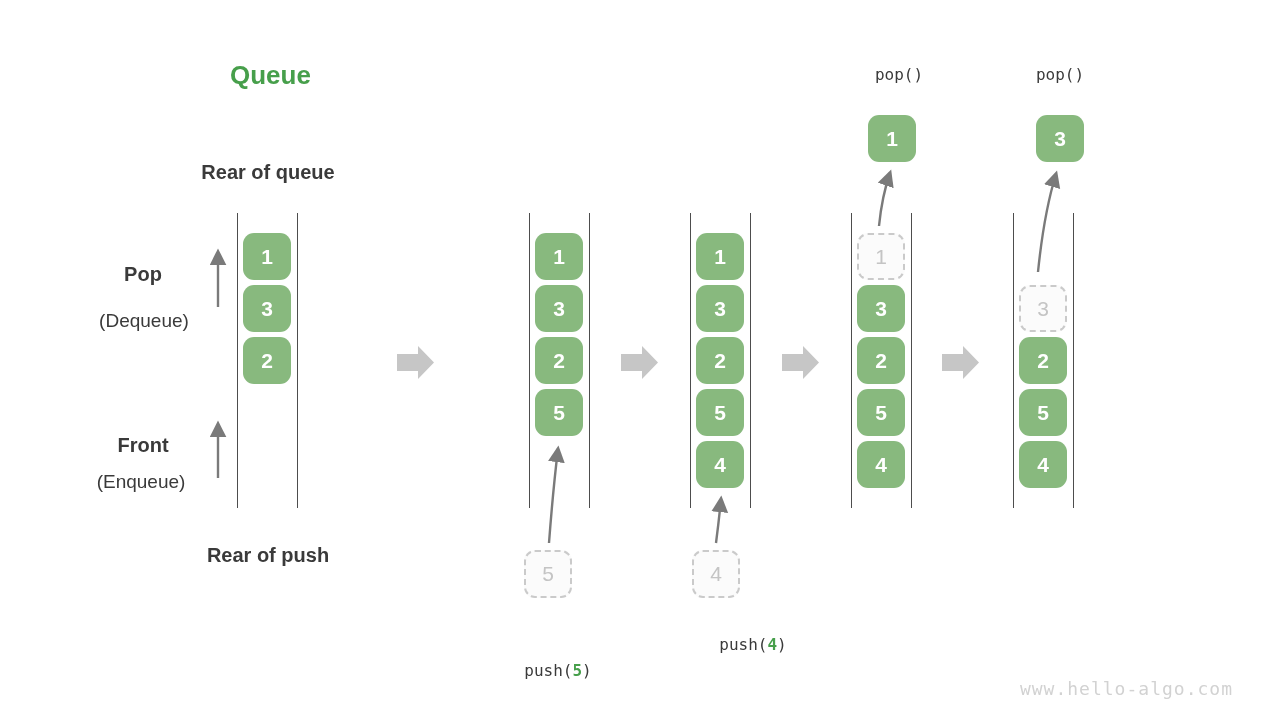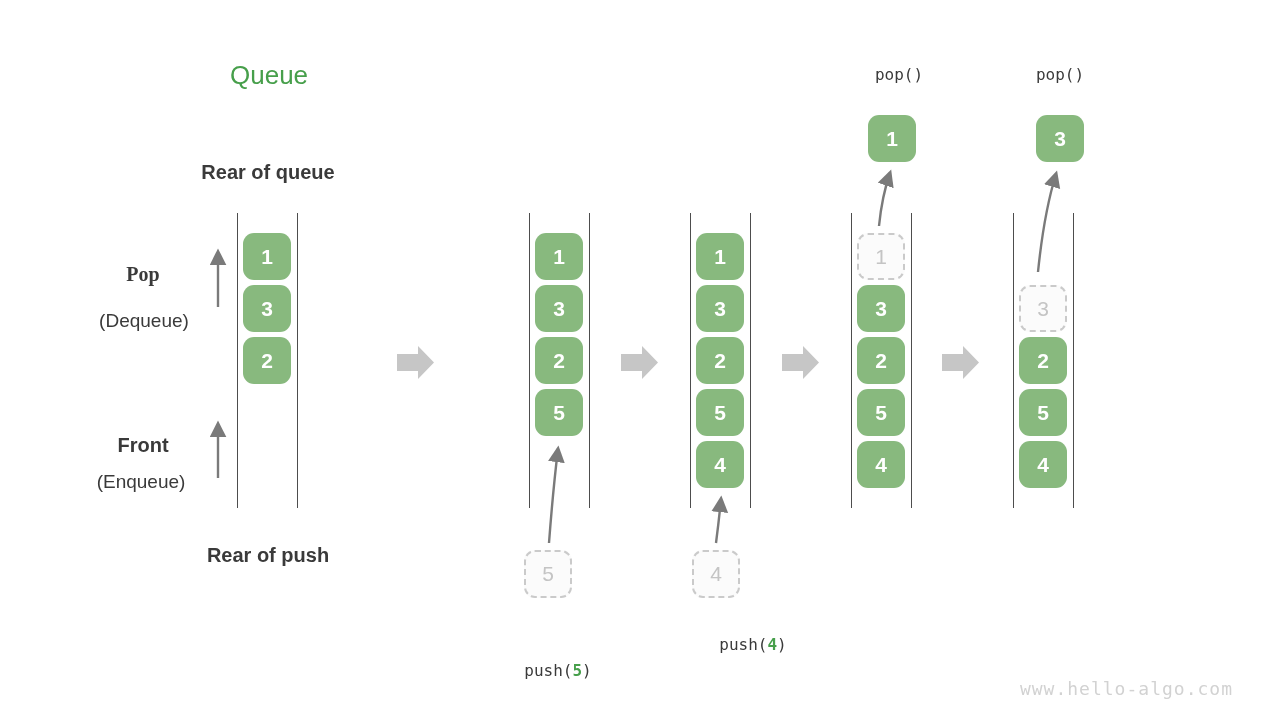--- a/index.html
+++ b/index.html
@@ -1,20 +1,20 @@
 <!DOCTYPE html>
 <html style="--green_box: #88b97e; --green_accent: #479f4b; --text_dark: #3a3a3a; --box_text: #ffffff; --line: #4d4d4d; --block_arrow: #c6c6c6; --thin_arrow: #7a7a7a; --dashed_border: #cacaca; --dashed_text: #c4c4c4; --dashed_bg: #fbfbfb; --watermark: #d2d2d2;"><head>
 <meta charset="utf-8">
 <style>
   html,body{margin:0;padding:0;background:#fff;}
   .canvas{position:relative;width:1280px;height:720px;background:#ffffff;overflow:hidden;
           font-family:"Liberation Sans",sans-serif;}
   .abs{position:absolute;}
   .ctr{transform:translateX(-50%);white-space:nowrap;}
-  .title{font-size:26px;font-weight:normal;color:var(--green_accent);text-align:center;}
+  .title{font-size:26px;font-weight:bold;color:var(--green_accent);text-align:center;}
   .lbl{font-size:20px;color:var(--text_dark);line-height:22px;}
   .bold{font-weight:bold;}
   .paren{font-size:19px;}
   .code{font-family:"DejaVu Sans Mono","Liberation Mono",monospace;font-size:16px;
         color:var(--text_dark);line-height:26px;}
   .code .green{color:var(--green_accent);font-weight:bold;}
   .col{position:absolute;top:213px;width:61px;height:295px;box-sizing:border-box;
        border-left:1.6px solid var(--line);border-right:1.6px solid var(--line);}
   .cell{position:absolute;width:48px;height:47px;box-sizing:border-box;border-radius:11px;
         background:var(--green_box);color:var(--box_text);font-size:21px;font-weight:bold;
@@ -29,21 +29,21 @@
   .overlay{position:absolute;left:0;top:0;pointer-events:none;}
 </style>
 </head>
 <body>
 
 <div class="canvas">
 
   <div class="abs title" style="left:230px;top:60px;">Queue</div>
 
   <div class="abs lbl bold ctr" style="left:268px;top:161px;">Rear of queue</div>
-  <div class="abs lbl bold ctr" style="left:143px;top:263px;font-family:Liberation Serif, serif;">Pop</div>
+  <div class="abs lbl bold ctr" style="left:143px;top:263px;">Pop</div>
   <div class="abs lbl paren ctr" style="left:144px;top:298px;margin-top:12px;">(Dequeue)</div>
   <div class="abs lbl bold ctr" style="left:143px;top:434px;">Front</div>
   <div class="abs lbl paren ctr" style="left:141px;top:471px;">(Enqueue)</div>
   <div class="abs lbl bold ctr" style="left:268px;top:544px;">Rear of push</div>
 
   <div id="columns">
       <div class="col" style="left: 237px;">
         <div class="cell" style="top: 20px;">1</div>
         <div class="cell" style="top: 72px;">3</div>
         <div class="cell" style="top: 124px;">2</div>

